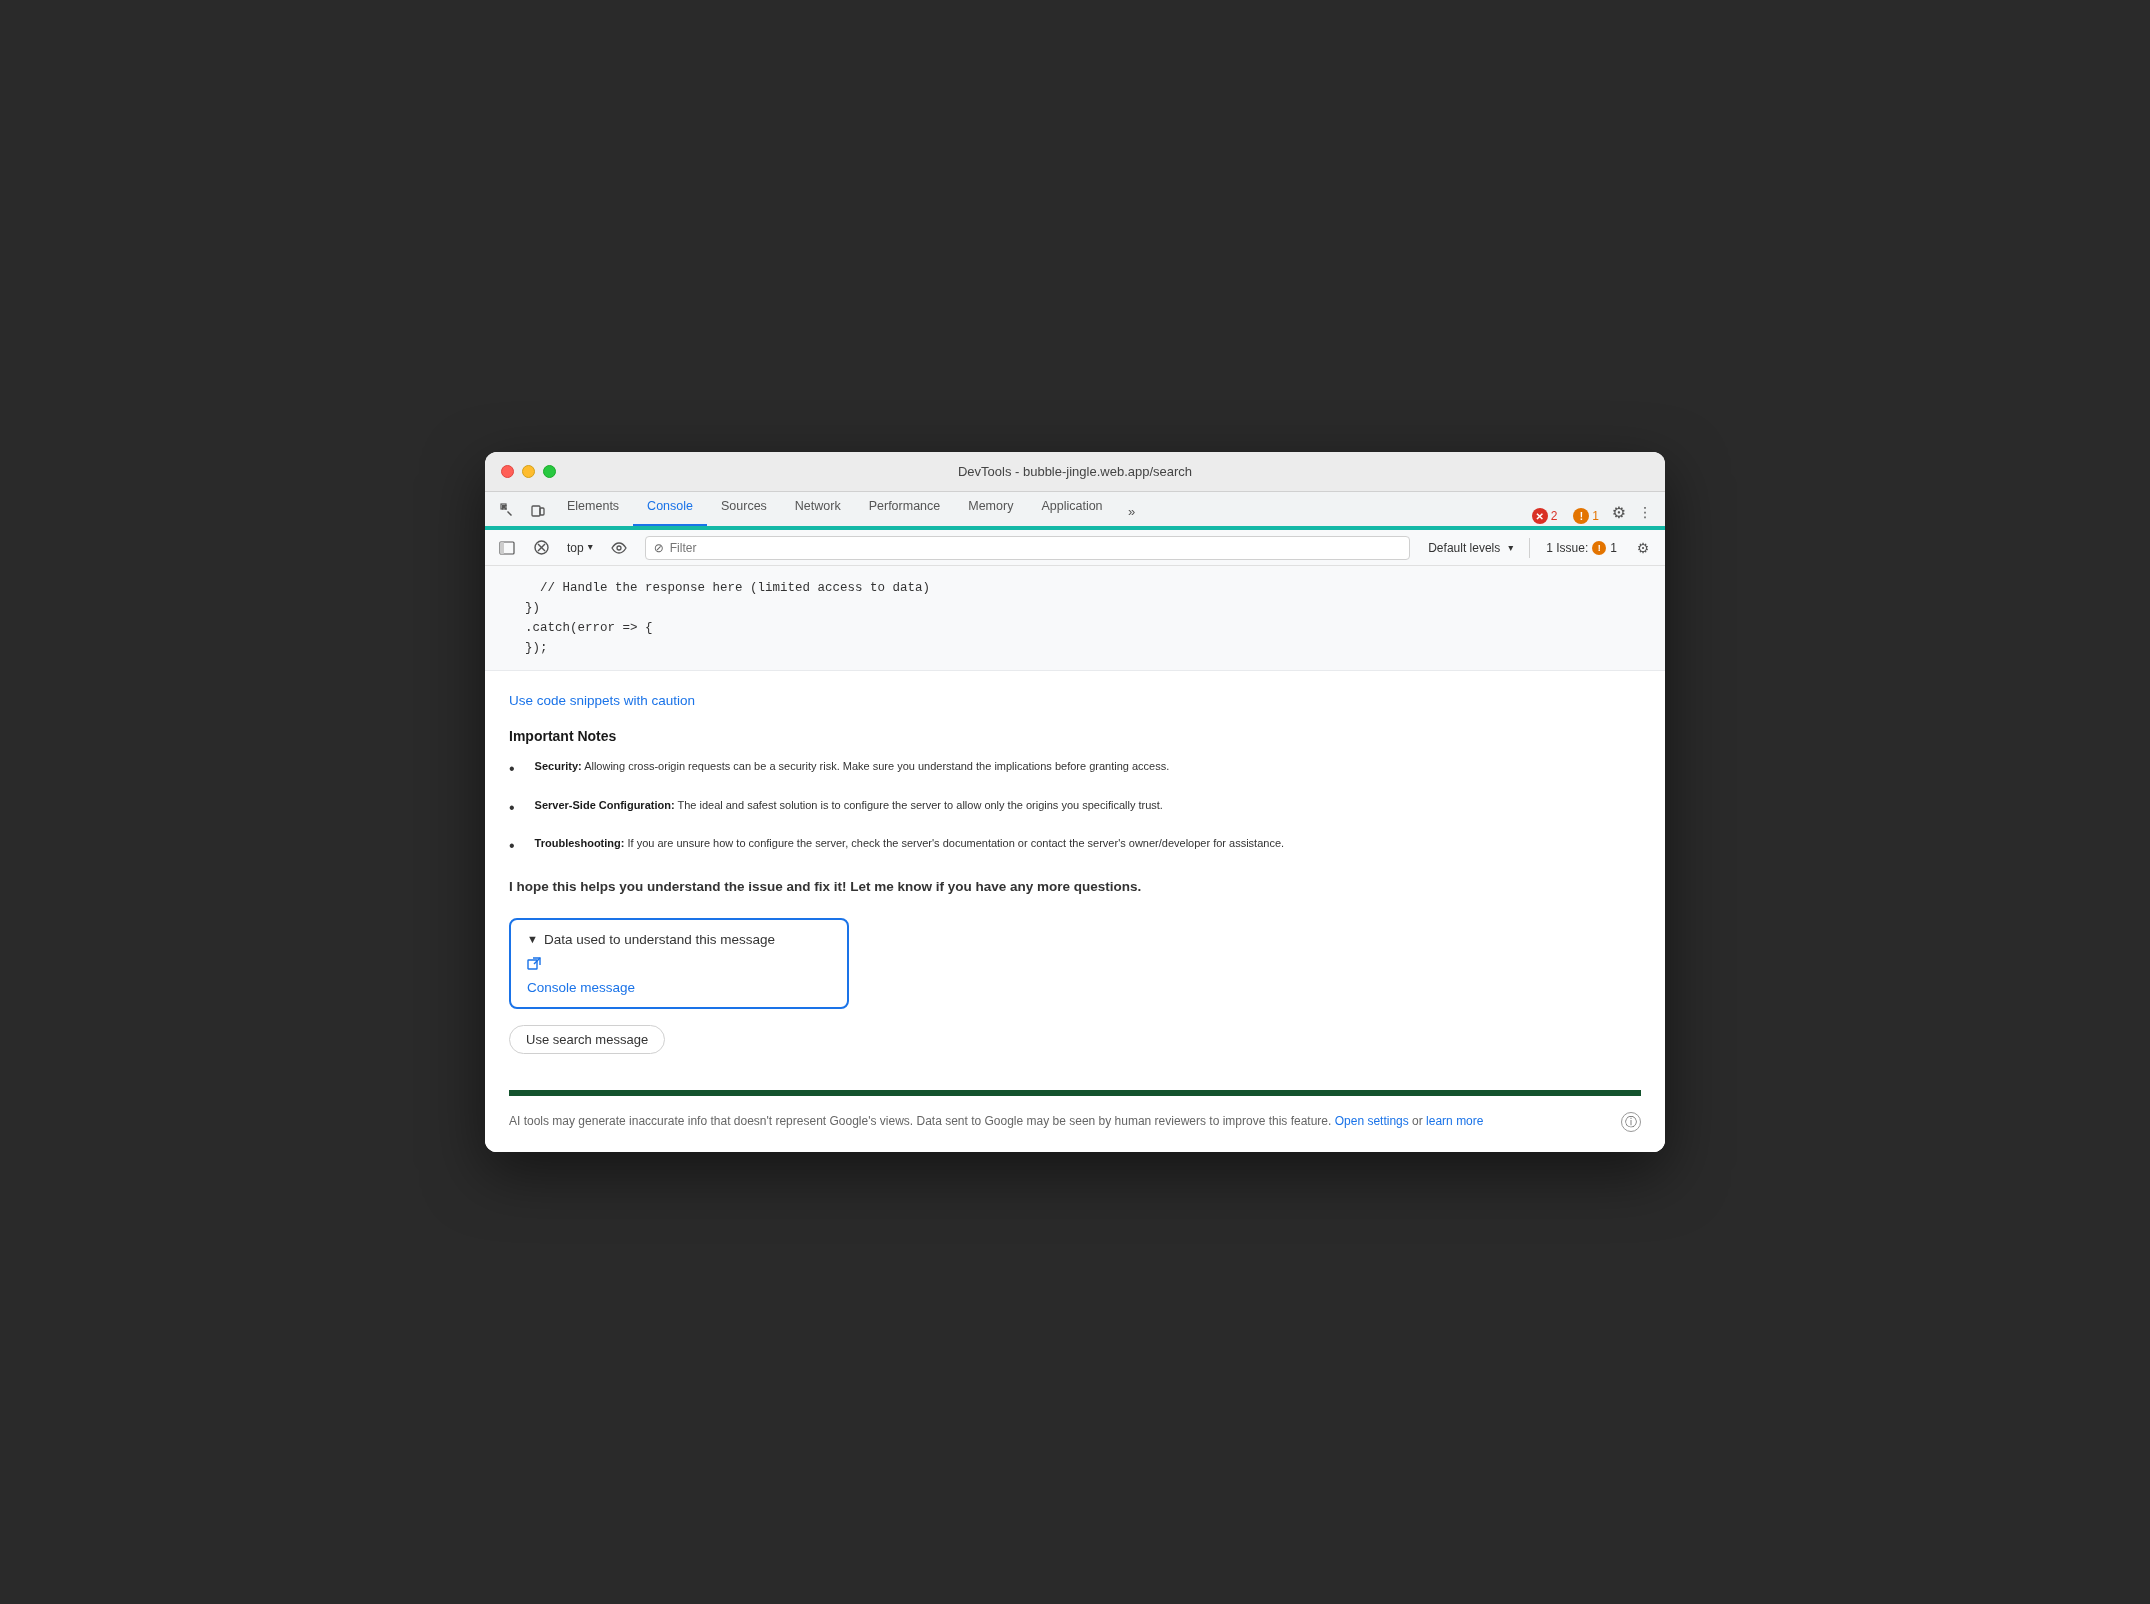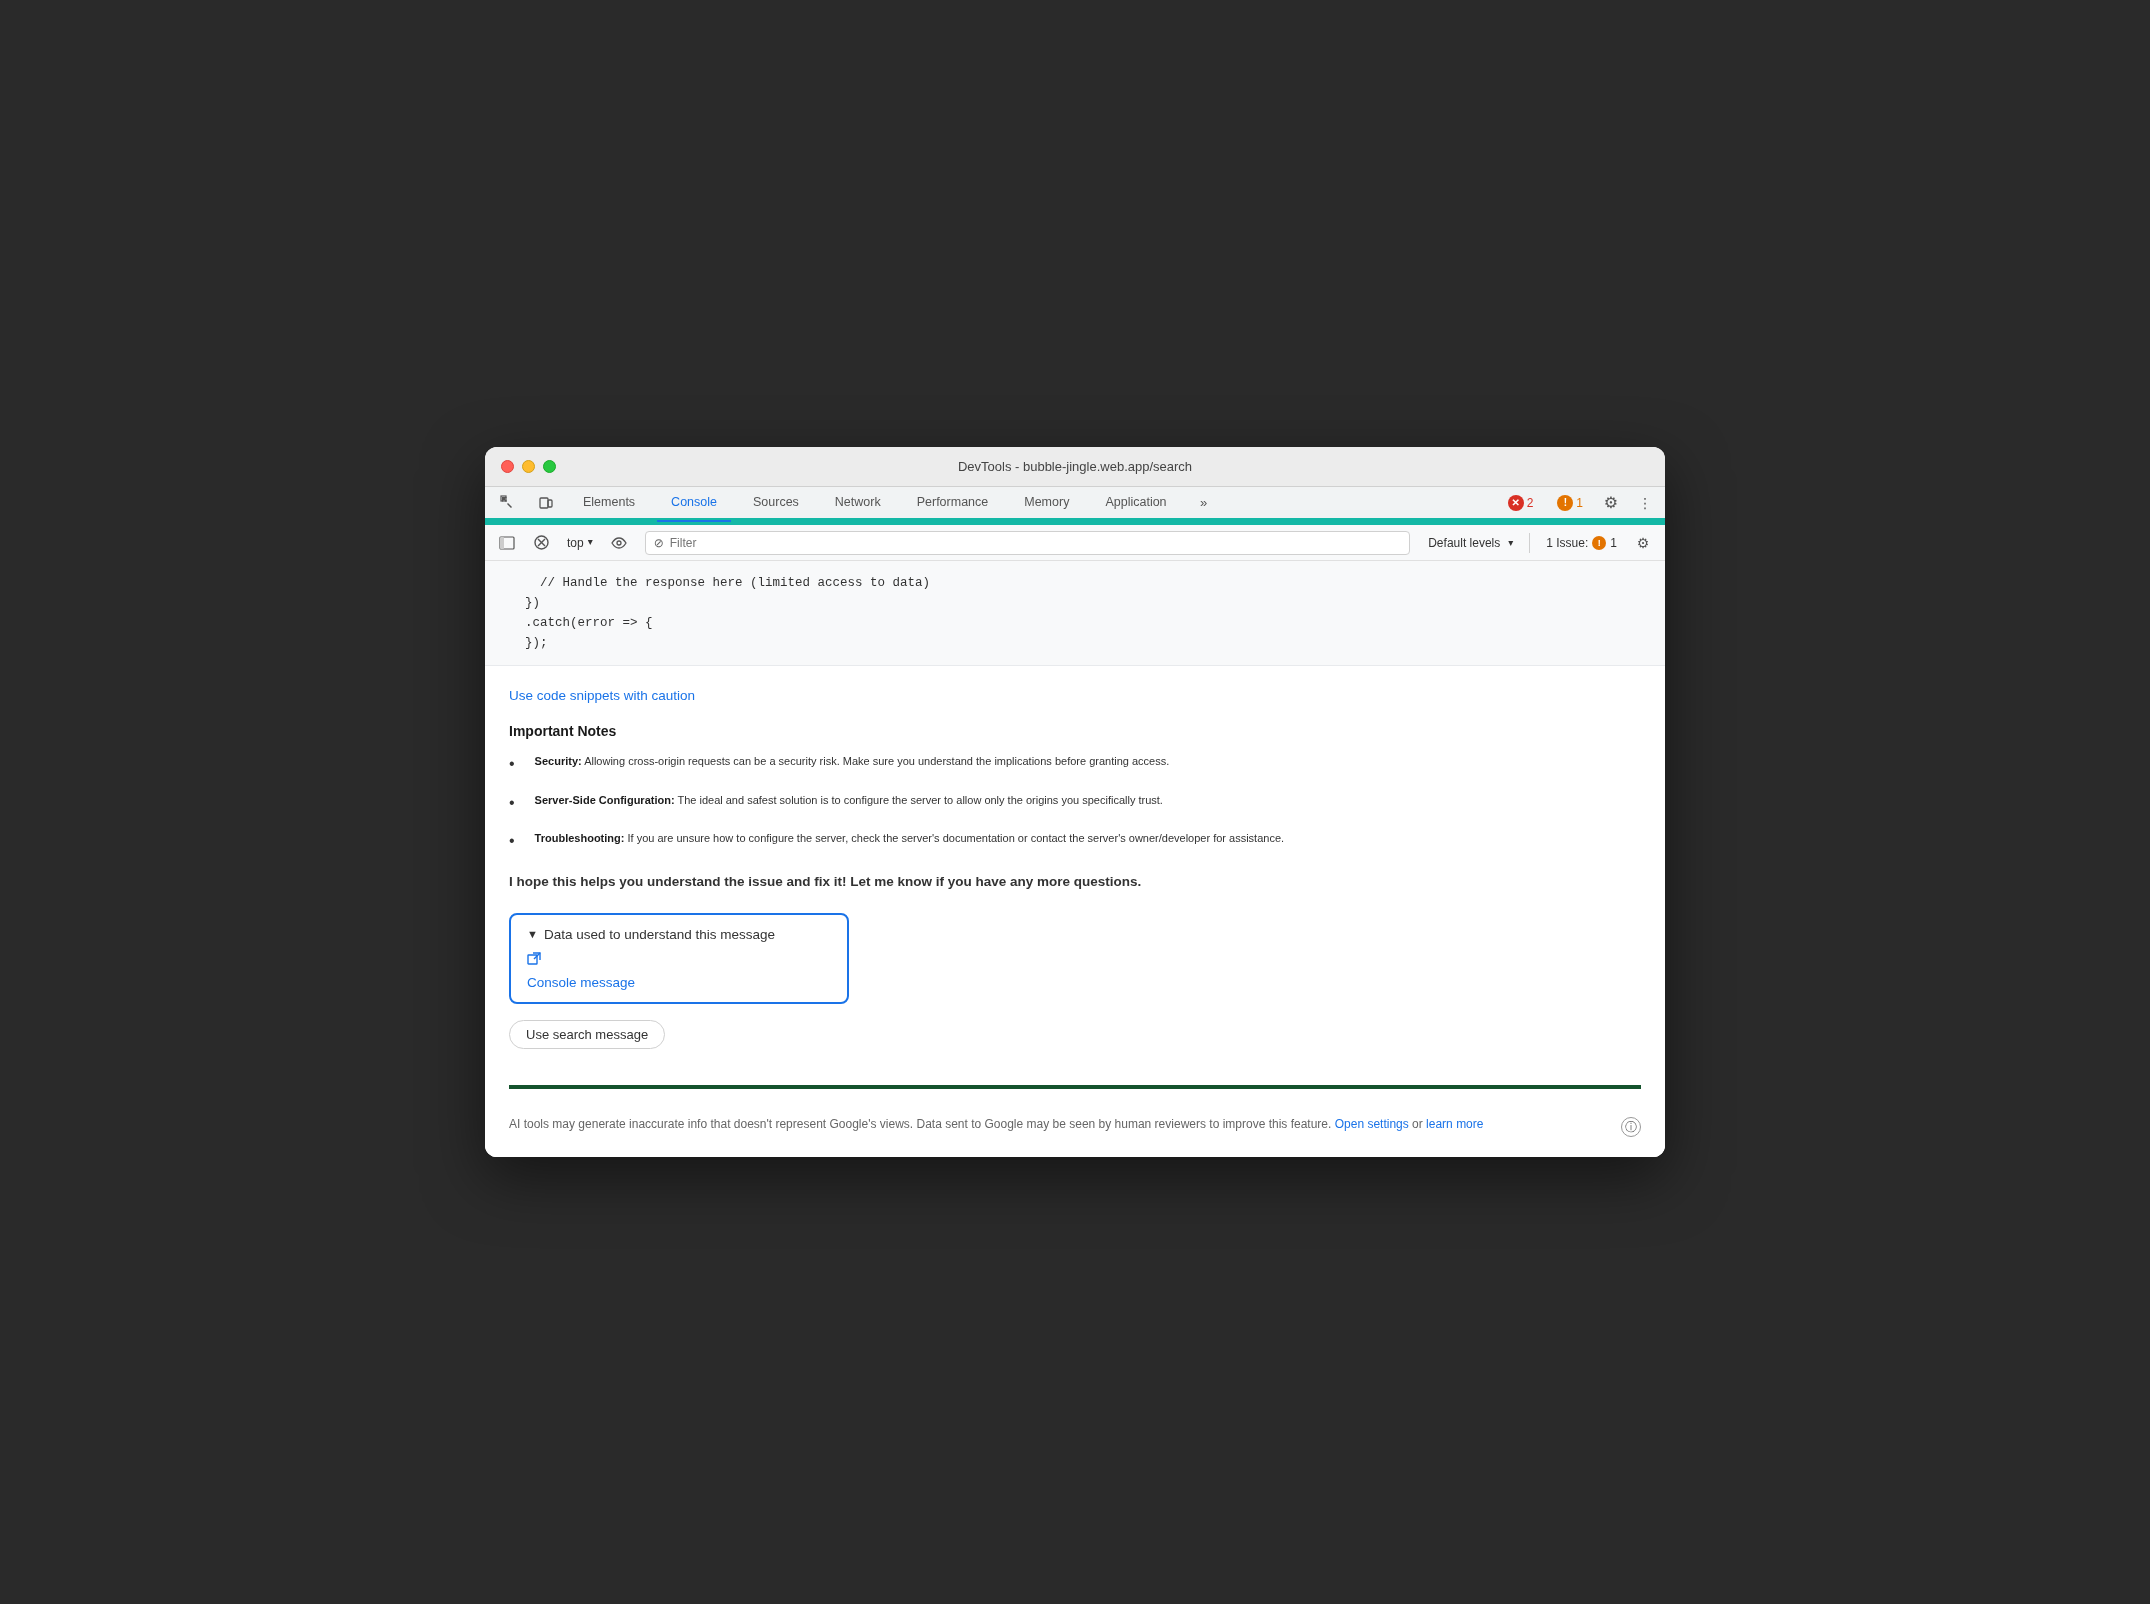--- a/index.html
+++ b/index.html
@@ -46,26 +46,26 @@
       position: absolute;
       left: 50%;
       transform: translateX(-50%);
       font-size: 13px;
       color: #444;
       font-weight: 500;
     }
     
     .devtools-tabs {
       background: #f1f3f4;
-      border-bottom: 7px solid #14b8a6;
-      display: flex;
-      align-items: center;
+      border-bottom: 4px solid #14b8a6;
+      display: flex;
+      align-items: flex-end;
       height: 38px;
       padding: 0 8px;
-      gap: 8px;
+      gap: 0;
     }
     .devtools-icon-btn {
       width: 30px;
       height: 30px;
       display: flex;
       align-items: center;
       justify-content: center;
       cursor: pointer;
       color: #555;
       font-size: 16px;
@@ -321,24 +321,24 @@
       border-radius: 20px;
       cursor: pointer;
       margin-bottom: 20px;
       display: inline-block;
     }
     
     .ai-footer {
       font-size: 12px;
       color: #666;
       line-height: 1.5;
-      border-top: 4px solid #14532d;
-      padding-top: 26px;
-      display: flex;
-      align-items: flex-start;
+      border-top: 6px solid #14532d;
+      padding-top: 14px;
+      display: flex;
+      align-items: center;
       justify-content: space-between;
       gap: 12px;
     }
     .ai-footer-text {
       flex: 1;
     }
     .ai-footer a {
       color: #1a73e8;
       text-decoration: none;
     }

